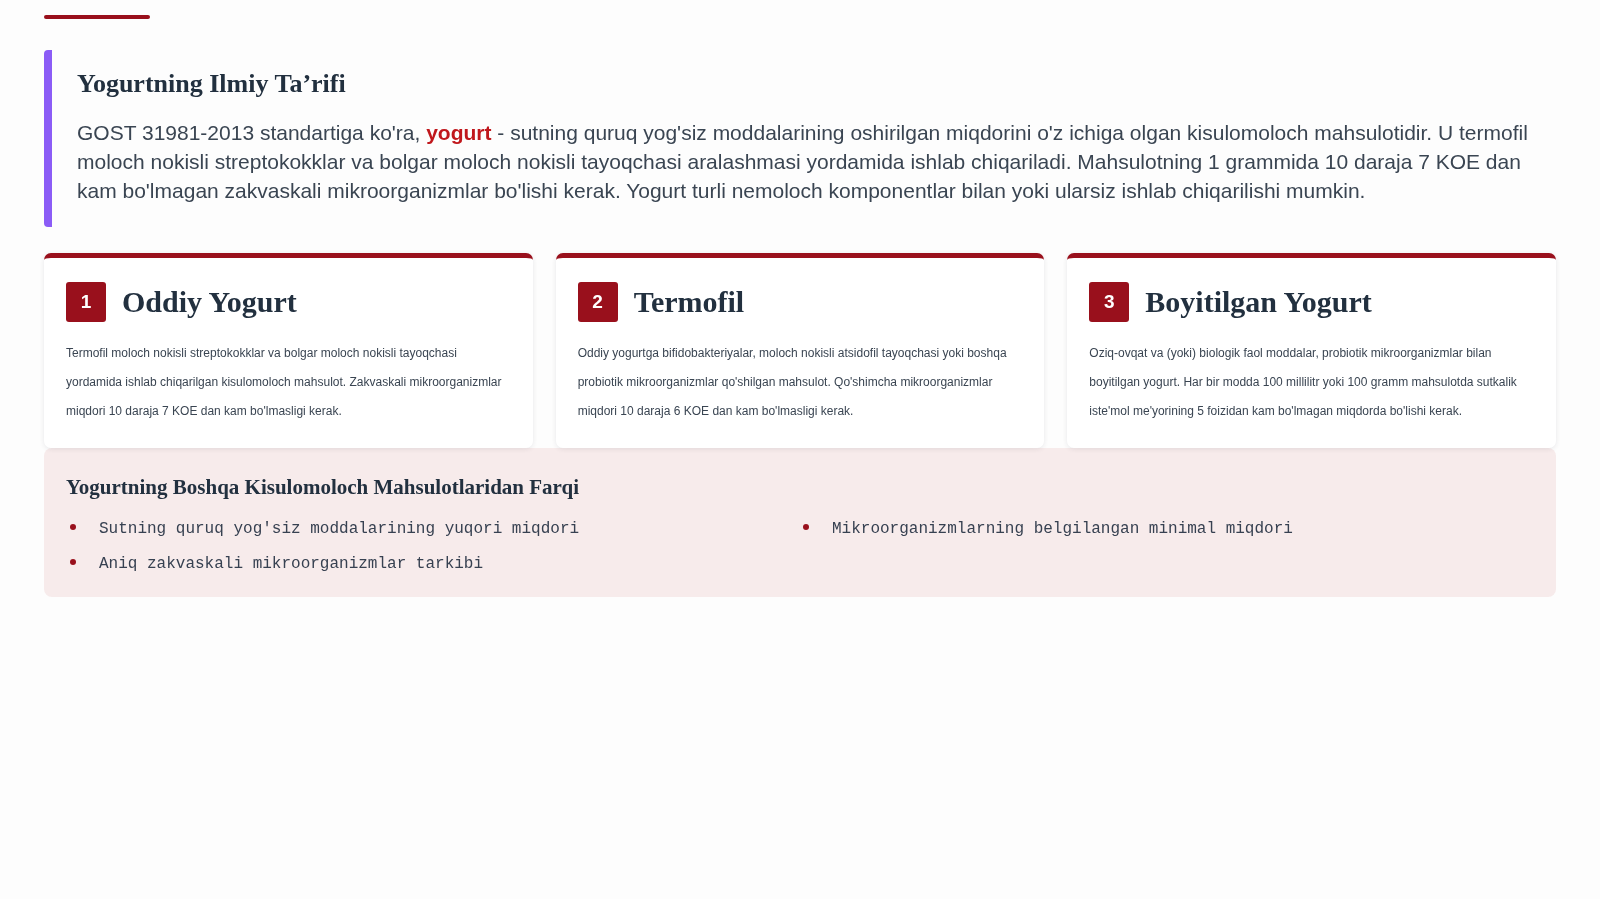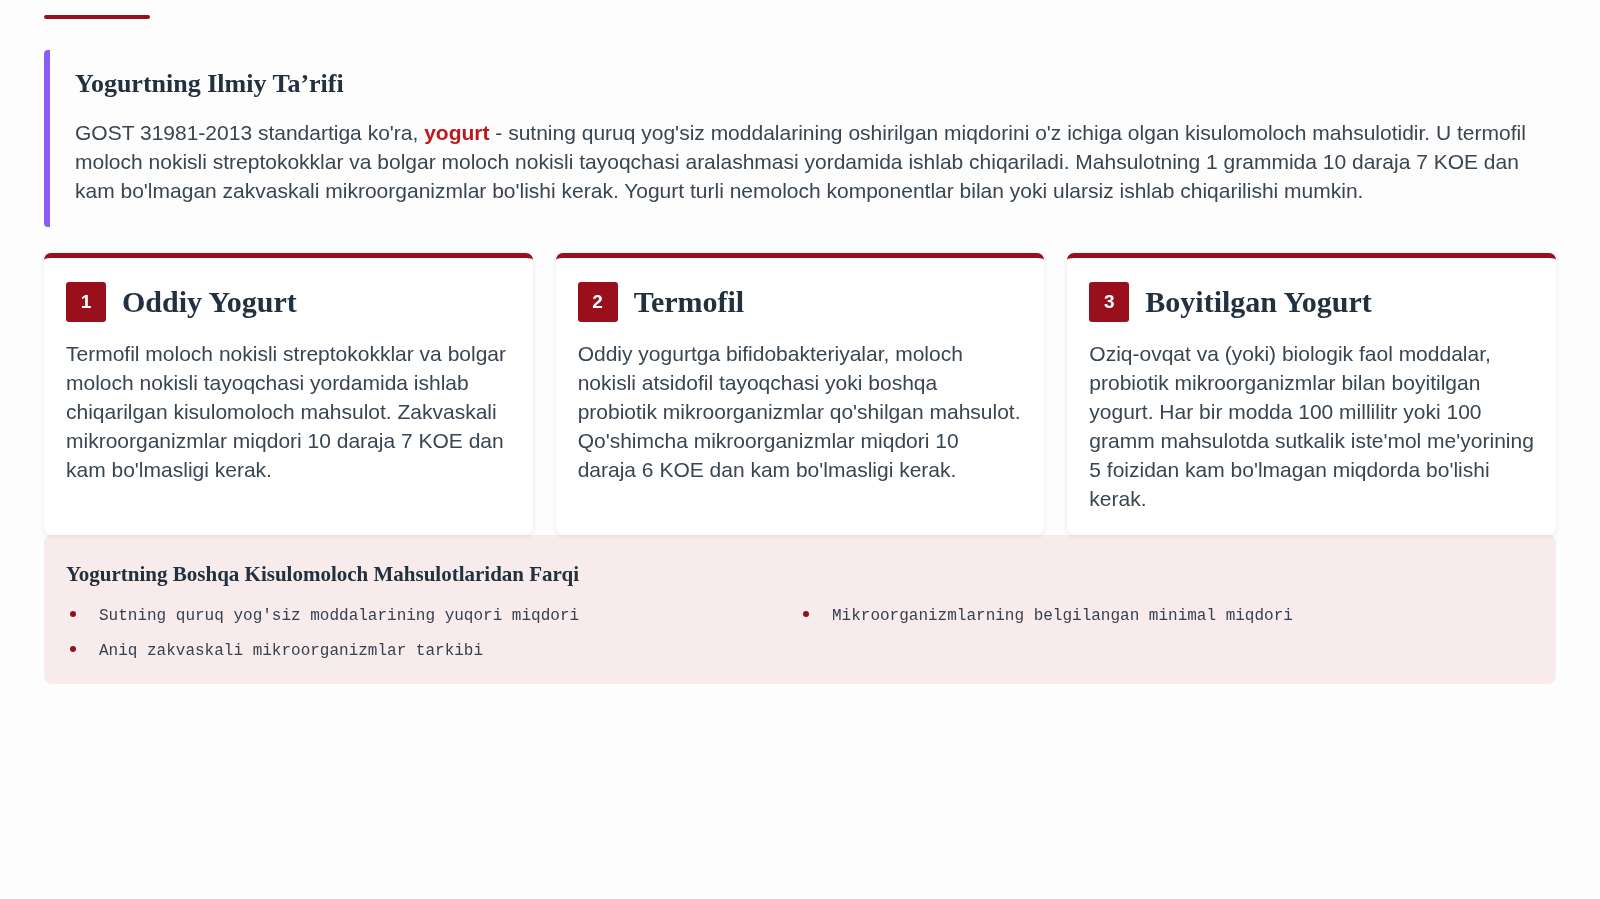--- a/index.html
+++ b/index.html
@@ -24,21 +24,21 @@
     width: 106px;
     height: 4px;
     background: #99101c;
     margin-top: 15px;
     border-radius: 2px;
   }
 
   
   .quote {
     margin-top: 31px;
-    border-left: 6px solid #8b5cf6;
+    border-left: 8px solid #8b5cf6;
     border-radius: 4px;
     padding: 19px 0 22px 25px;
   }
   .quote h2 {
     font-family: "Liberation Serif", "DejaVu Serif", serif;
     font-size: 26px;
     font-weight: 700;
     color: #22303f;
     margin-bottom: 19px;
   }
@@ -86,21 +86,21 @@
     border-radius: 3px;
     flex: 0 0 auto;
   }
   .card h3 {
     font-family: "Liberation Serif", "DejaVu Serif", serif;
     font-size: 30px;
     font-weight: 700;
     color: #22303f;
   }
   .card p {
-    font-size: 21px;
+    font-size: 12px;
     line-height: 29px;
     color: #3a4552;
   }
 
   
   .diff {
     background: #f7ebeb;
     border-radius: 8px;
     padding: 27px 24px 24px 22px;
   }

